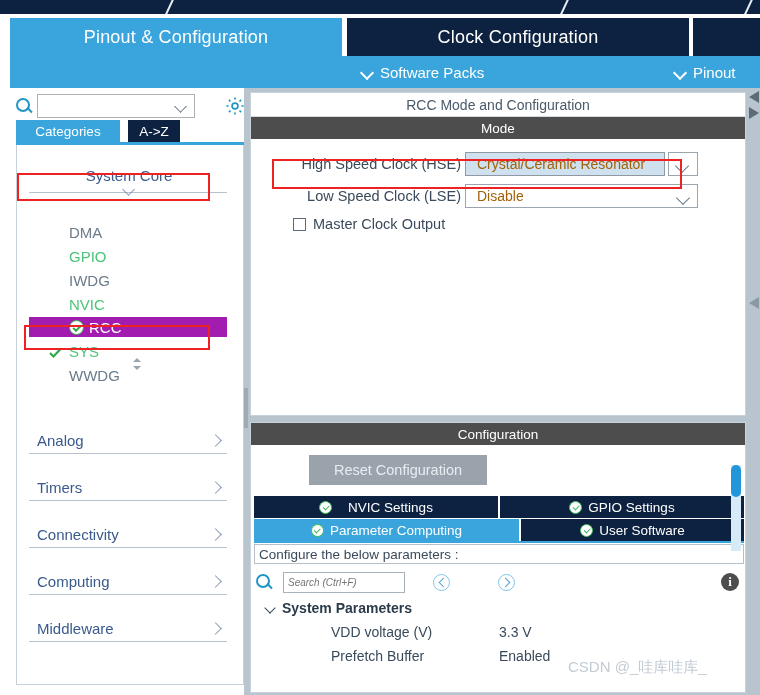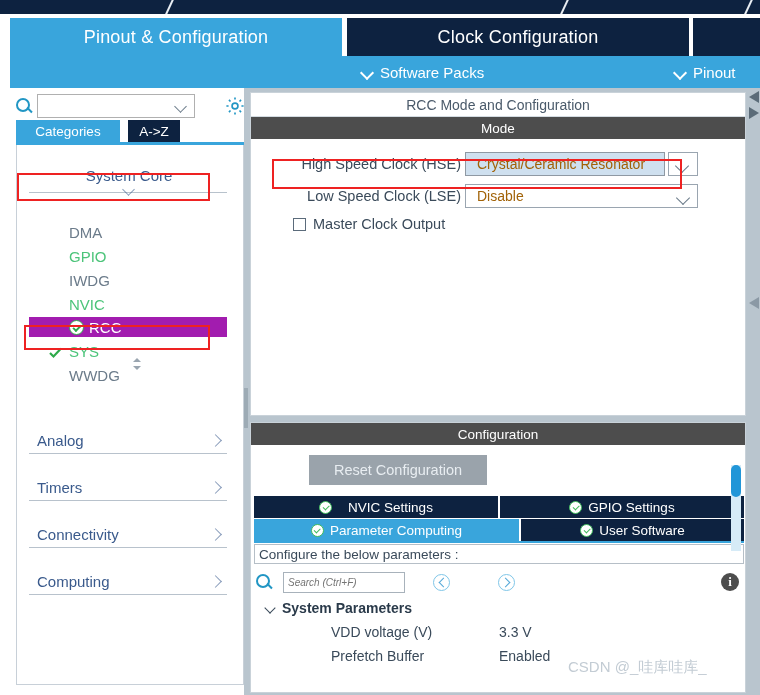--- a/index.html
+++ b/index.html
@@ -468,20 +468,24 @@
       <div class="group-header" style="top:330px;">
         <span>Timers</span>
         <span class="gchev right"></span>
       </div>
       <div class="group-header" style="top:377px;">
         <span>Connectivity</span>
         <span class="gchev right"></span>
       </div>
       <div class="group-header" style="top:424px;">
         <span>Computing</span>
+        <span class="gchev right"></span>
+      </div>
+      <div class="group-header" style="top:471px;">
+        <span>Middleware</span>
         <span class="gchev right"></span>
       </div>
     </div>
   </div>
 
   <div class="redbox" style="left:17px; top:173px; width:193px; height:28px;"></div>
   <div class="redbox" style="left:24px; top:325px; width:186px; height:25px;"></div>
 
   <div class="side-divider">
     <div class="side-divider-notch"></div>

